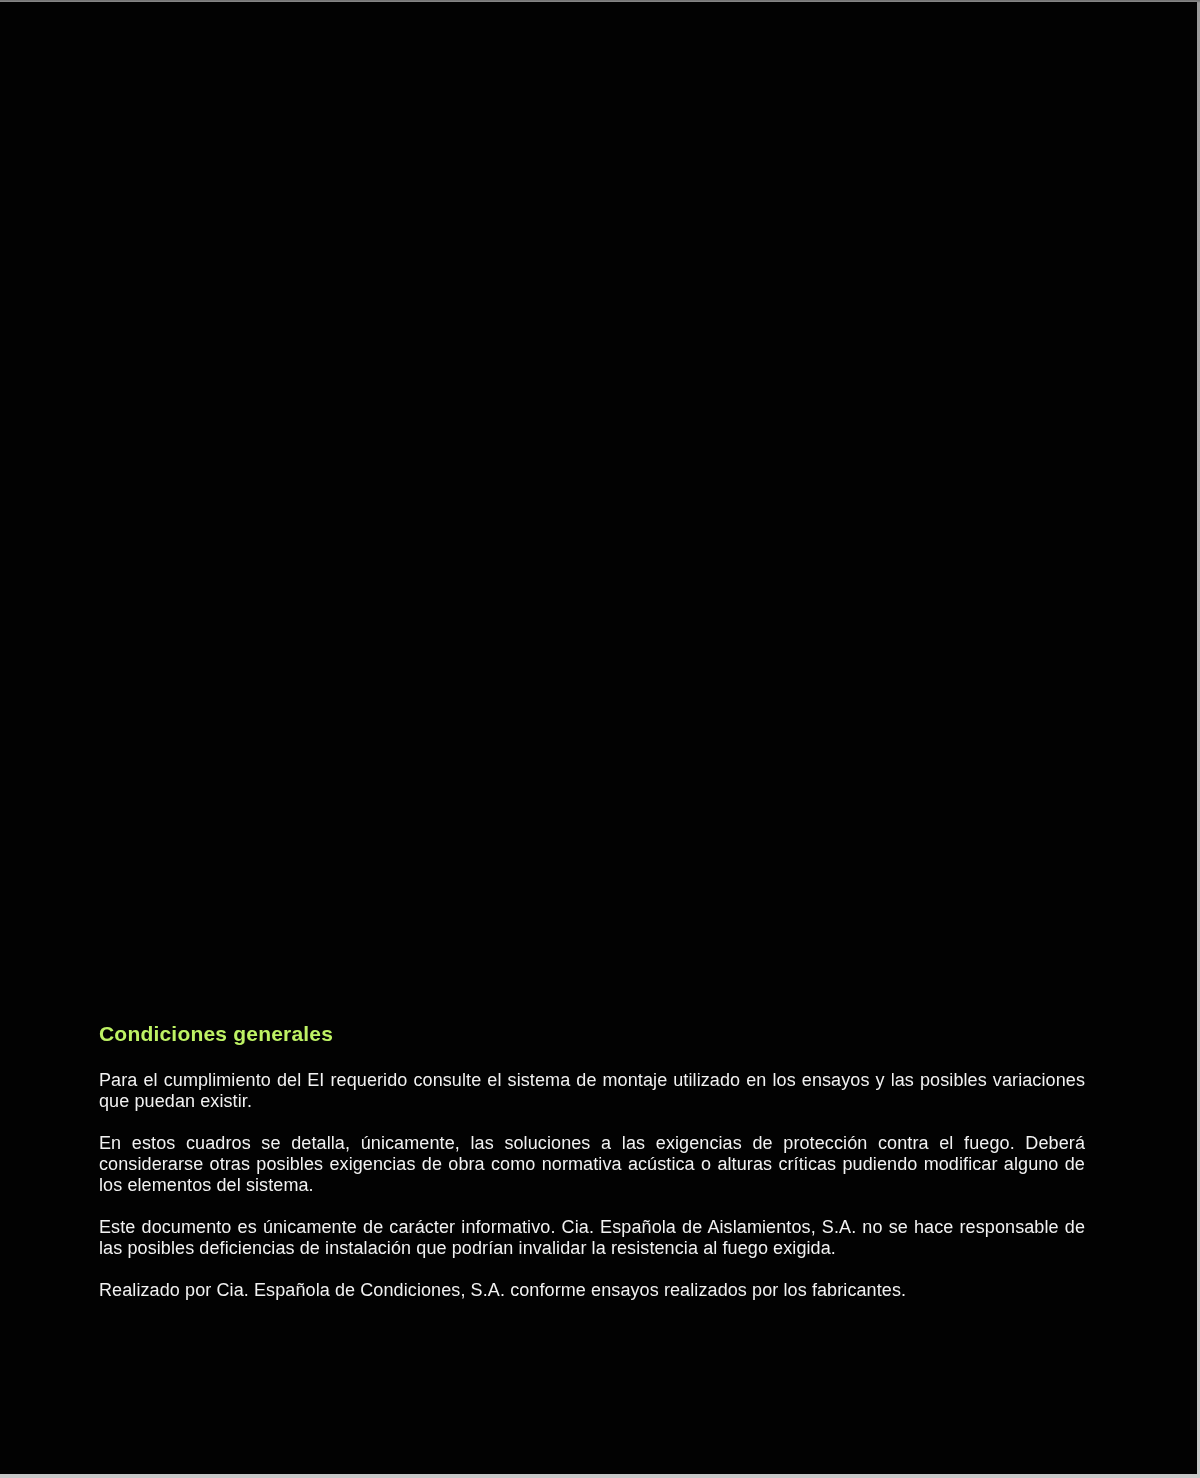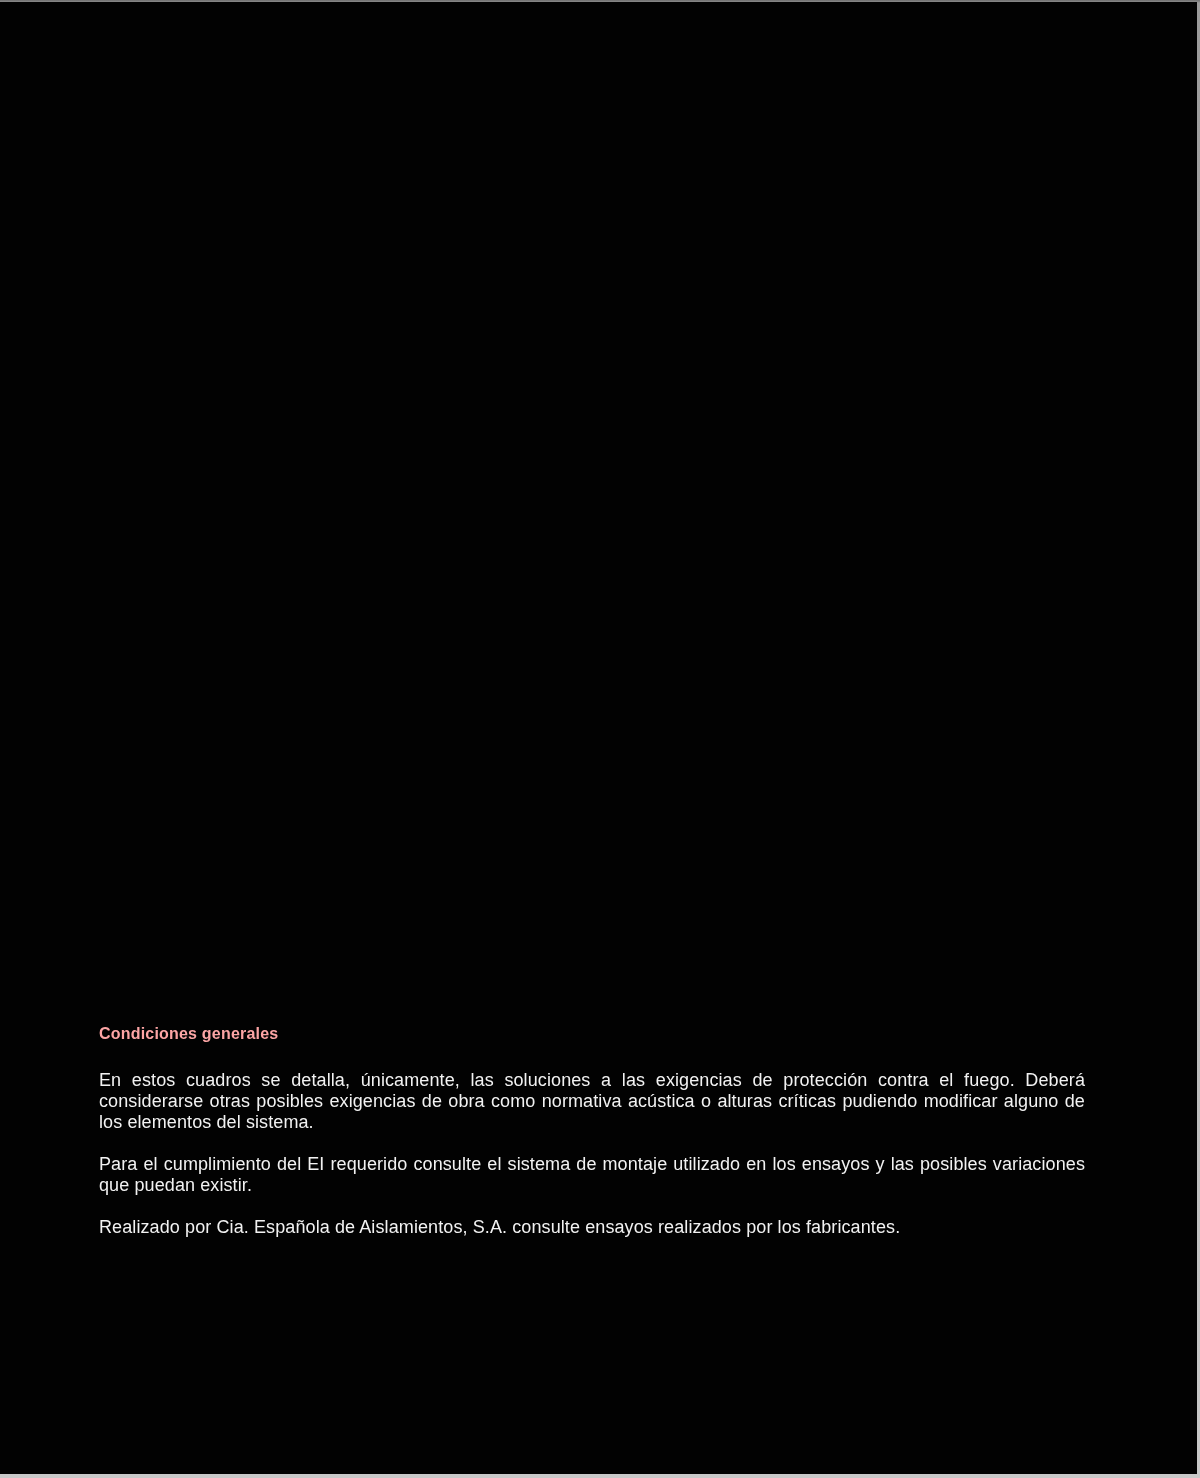--- a/index.html
+++ b/index.html
@@ -29,25 +29,25 @@
   .conditions-block {
     position: absolute;
     left: 99px;
     width: 986px;
     top: 1021px;
     color: #f2f2f2;
   }
 
   .conditions-title {
     margin: 0 0 26px 0;
-    font-size: 16px;
+    font-size: 21px;
     line-height: 21px;
     font-weight: 700;
     letter-spacing: 0.2px;
-    color: #fca5a5;
+    color: #bef264;
   }
 
   .conditions-paragraph {
     margin: 0 0 21px 0;
     font-size: 18px;
     line-height: 21px;
     letter-spacing: 0.1px;
     text-align: justify;
     color: #f2f2f2;
   }
@@ -56,21 +56,22 @@
     margin-bottom: 0;
   }
 </style>
 </head>
 <body>
 
 <div class="doc-page">
   <div class="conditions-block">
     <h1 class="conditions-title">Condiciones generales</h1>
 
+    <p class="conditions-paragraph">Para el cumplimiento del EI requerido consulte el sistema de montaje utilizado en los ensayos y las posibles variaciones que puedan existir.</p>
+
     <p class="conditions-paragraph">En estos cuadros se detalla, únicamente, las soluciones a las exigencias de protección contra el fuego. Deberá considerarse otras posibles exigencias de obra como normativa acústica o alturas críticas pudiendo modificar alguno de los elementos del sistema.</p>
 
-    <p class="conditions-paragraph">Para el cumplimiento del EI requerido consulte el sistema de montaje utilizado en los ensayos y las posibles variaciones que puedan existir.</p>
+    <p class="conditions-paragraph">Este documento es únicamente de carácter informativo. Cia. Española de Aislamientos, S.A. no se hace responsable de las posibles deficiencias de instalación que podrían invalidar la resistencia al fuego exigida.</p>
 
 
-
-    <p class="conditions-paragraph">Realizado por Cia. Española de Aislamientos, S.A. consulte ensayos realizados por los fabricantes.</p>
+    <p class="conditions-paragraph">Realizado por Cia. Española de Condiciones, S.A. conforme ensayos realizados por los fabricantes.</p>
   </div>
 </div>
 
 </body></html>

